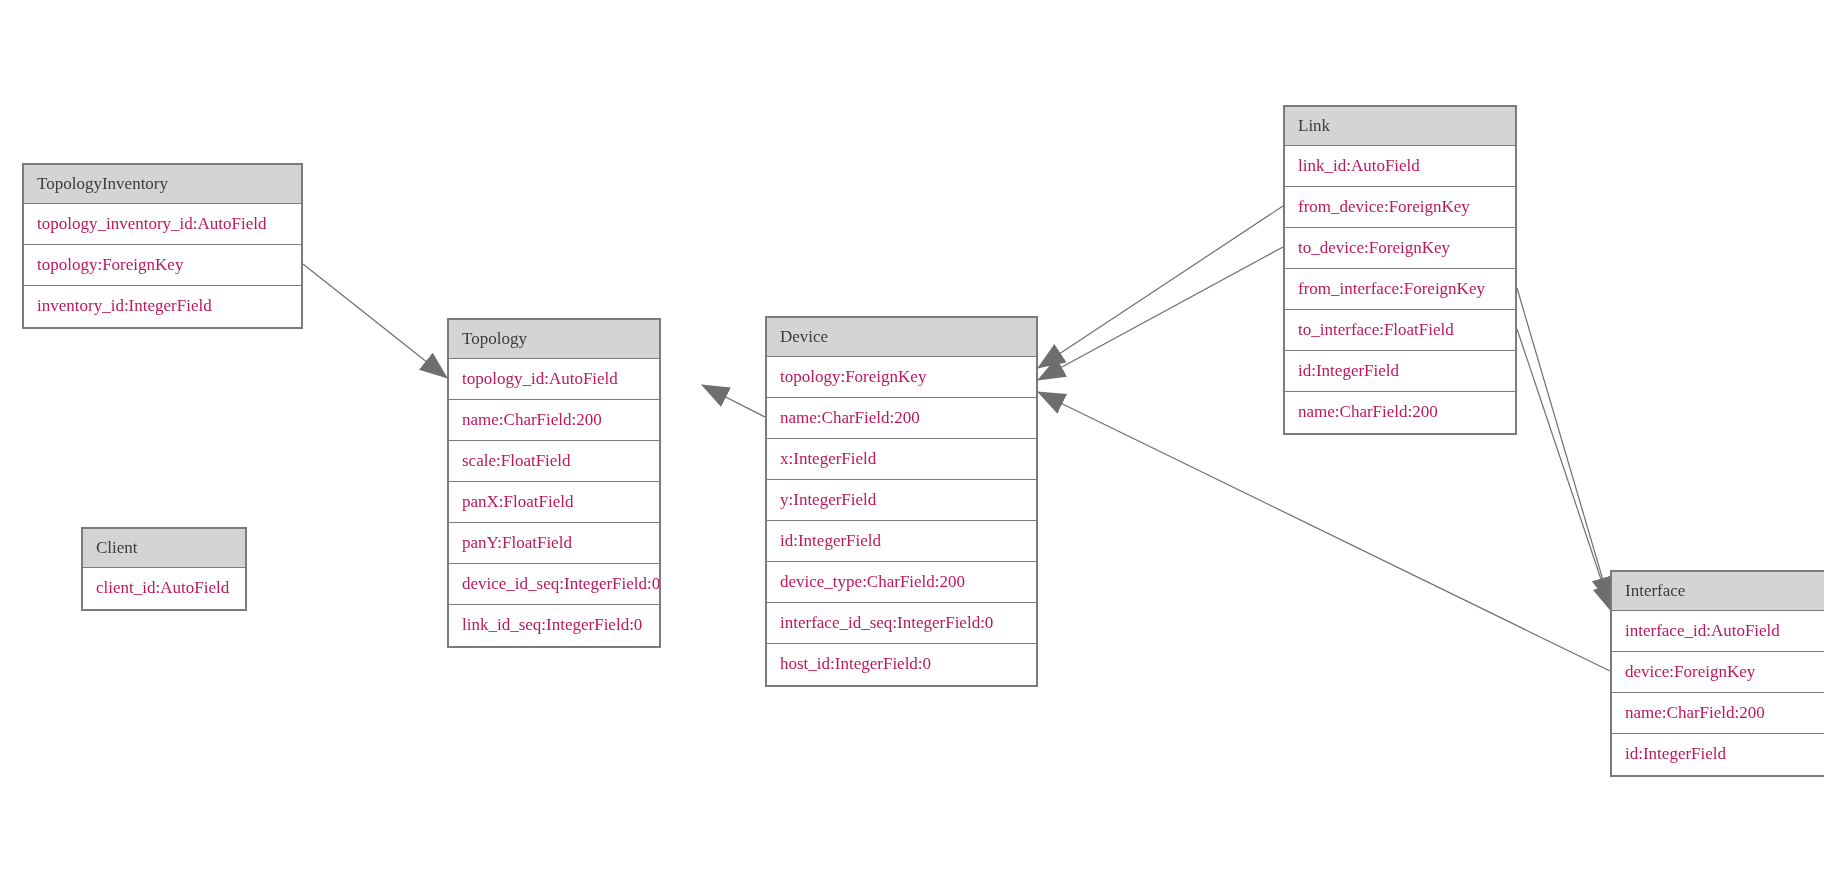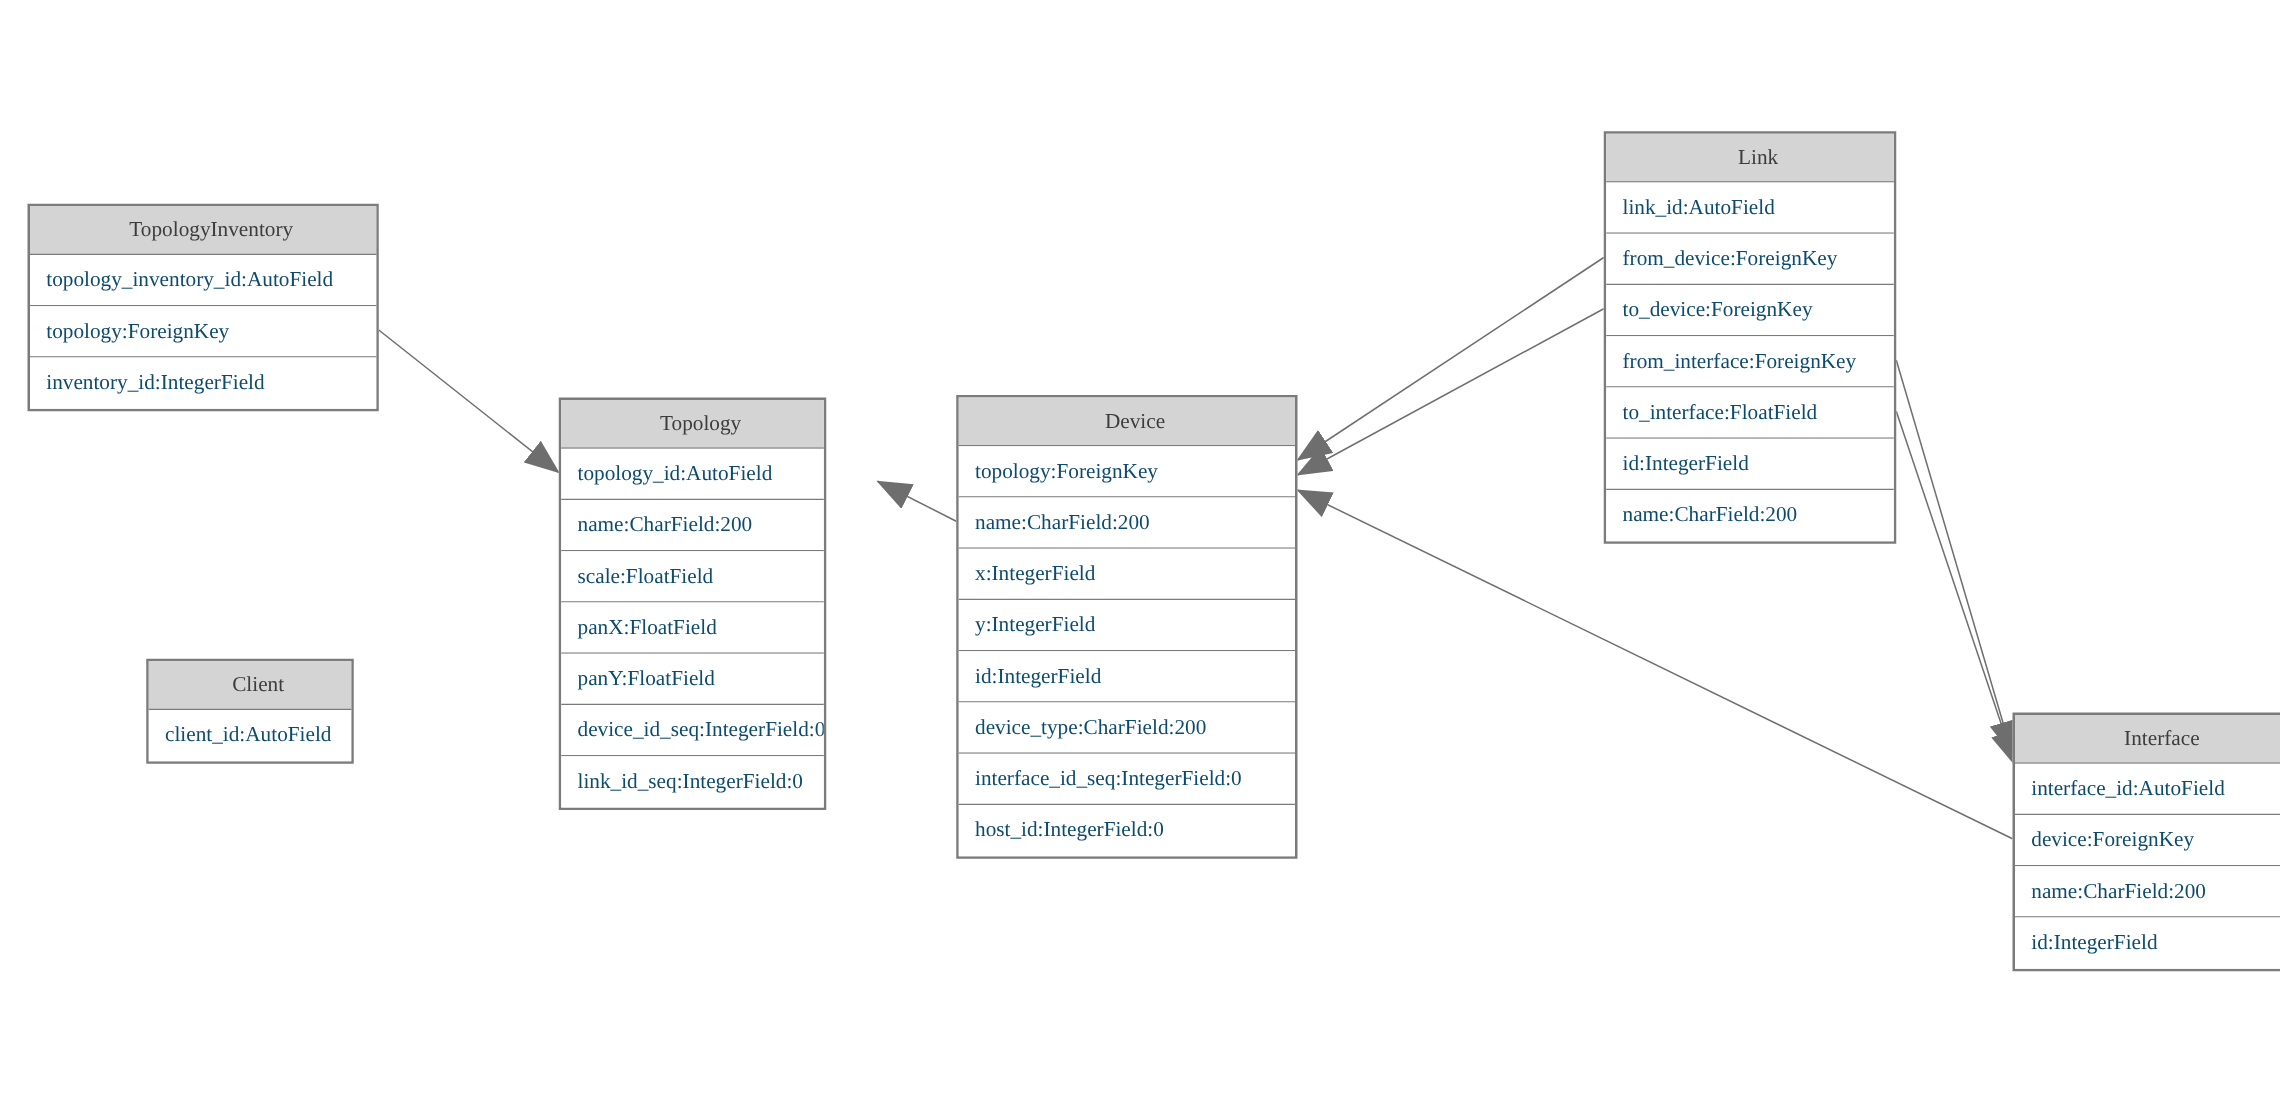--- a/index.html
+++ b/index.html
@@ -31,29 +31,28 @@
     height: 39px;
     line-height: 38px;
     background: #d4d4d4;
     border-bottom: 1px solid #7b7b7b;
     padding-left: 13px;
     font-size: 17px;
     color: #3c3c3c;
     box-sizing: border-box;
     white-space: nowrap;
     overflow: hidden;
-    text-align: center;
   }
   .entity-row {
     height: 41px;
     line-height: 40px;
     border-bottom: 1px solid #7b7b7b;
     padding-left: 13px;
     font-size: 17px;
-    color: #0c4a6e;
+    color: #be185d;
     box-sizing: border-box;
     background: #ffffff;
     white-space: nowrap;
     overflow: hidden;
   }
   .entity-row:last-child {
     border-bottom: none;
   }
 </style>
 </head>
@@ -84,21 +83,21 @@
     <div class="entity" style="left: 447px; top: 318px; width: 214px;">
       <div class="entity-header">Topology</div>
       <div class="entity-row">topology_id:AutoField</div>
       <div class="entity-row">name:CharField:200</div>
       <div class="entity-row">scale:FloatField</div>
       <div class="entity-row">panX:FloatField</div>
       <div class="entity-row">panY:FloatField</div>
       <div class="entity-row">device_id_seq:IntegerField:0</div>
       <div class="entity-row">link_id_seq:IntegerField:0</div>
     </div>
-    <div class="entity" style="left: 81px; top: 527px; width: 166px; margin-left: 36px;">
+    <div class="entity" style="left: 81px; top: 527px; width: 166px;">
       <div class="entity-header">Client</div>
       <div class="entity-row">client_id:AutoField</div>
     </div>
     <div class="entity" style="left: 765px; top: 316px; width: 273px;">
       <div class="entity-header">Device</div>
       <div class="entity-row">topology:ForeignKey</div>
       <div class="entity-row">name:CharField:200</div>
       <div class="entity-row">x:IntegerField</div>
       <div class="entity-row">y:IntegerField</div>
       <div class="entity-row">id:IntegerField</div>

